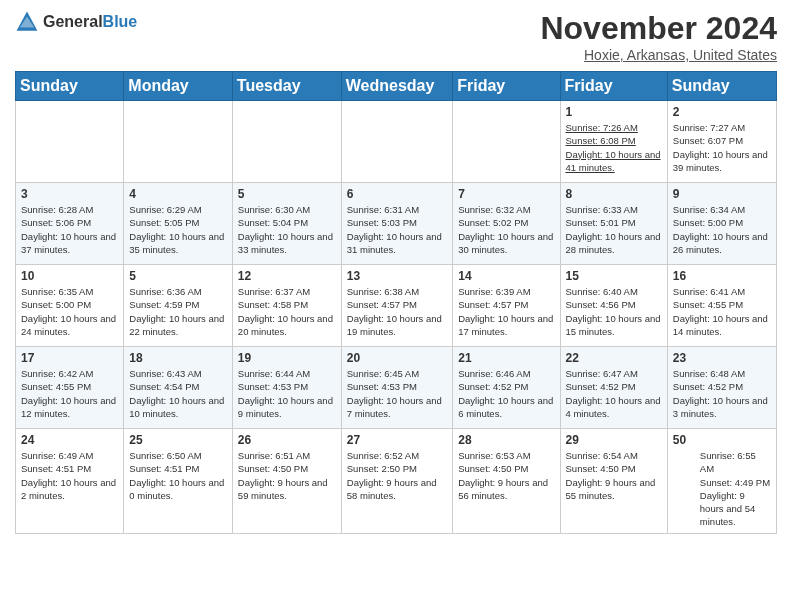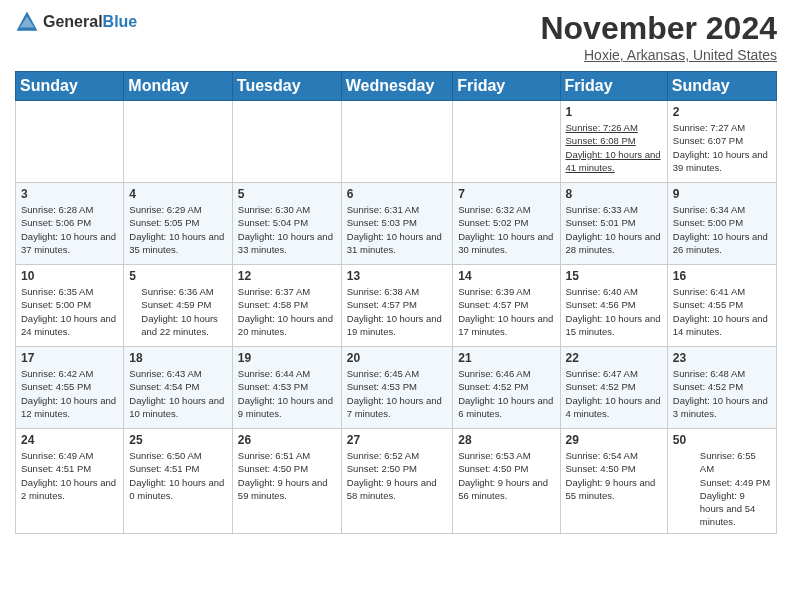--- a/index.html
+++ b/index.html
@@ -183,21 +183,21 @@
         </tr>
         <tr>
           <td>
             <span class="day-num">10</span>
             <div class="day-info" style="white-space: pre-line;">Sunrise: 6:35 AM
 Sunset: 5:00 PM
 Daylight: 10 hours and 24 minutes.</div>
           </td>
           <td>
             <span class="day-num">5</span>
-            <div class="day-info" style="white-space: pre-line; margin-left: 12px;">Sunrise: 6:36 AM
+            <div class="day-info" style="white-space: pre-line;">Sunrise: 6:36 AM
 Sunset: 4:59 PM
 Daylight: 10 hours and 22 minutes.</div>
           </td>
           <td>
             <span class="day-num">12</span>
             <div class="day-info" style="white-space: pre-line;">Sunrise: 6:37 AM
 Sunset: 4:58 PM
 Daylight: 10 hours and 20 minutes.</div>
           </td>
           <td>

